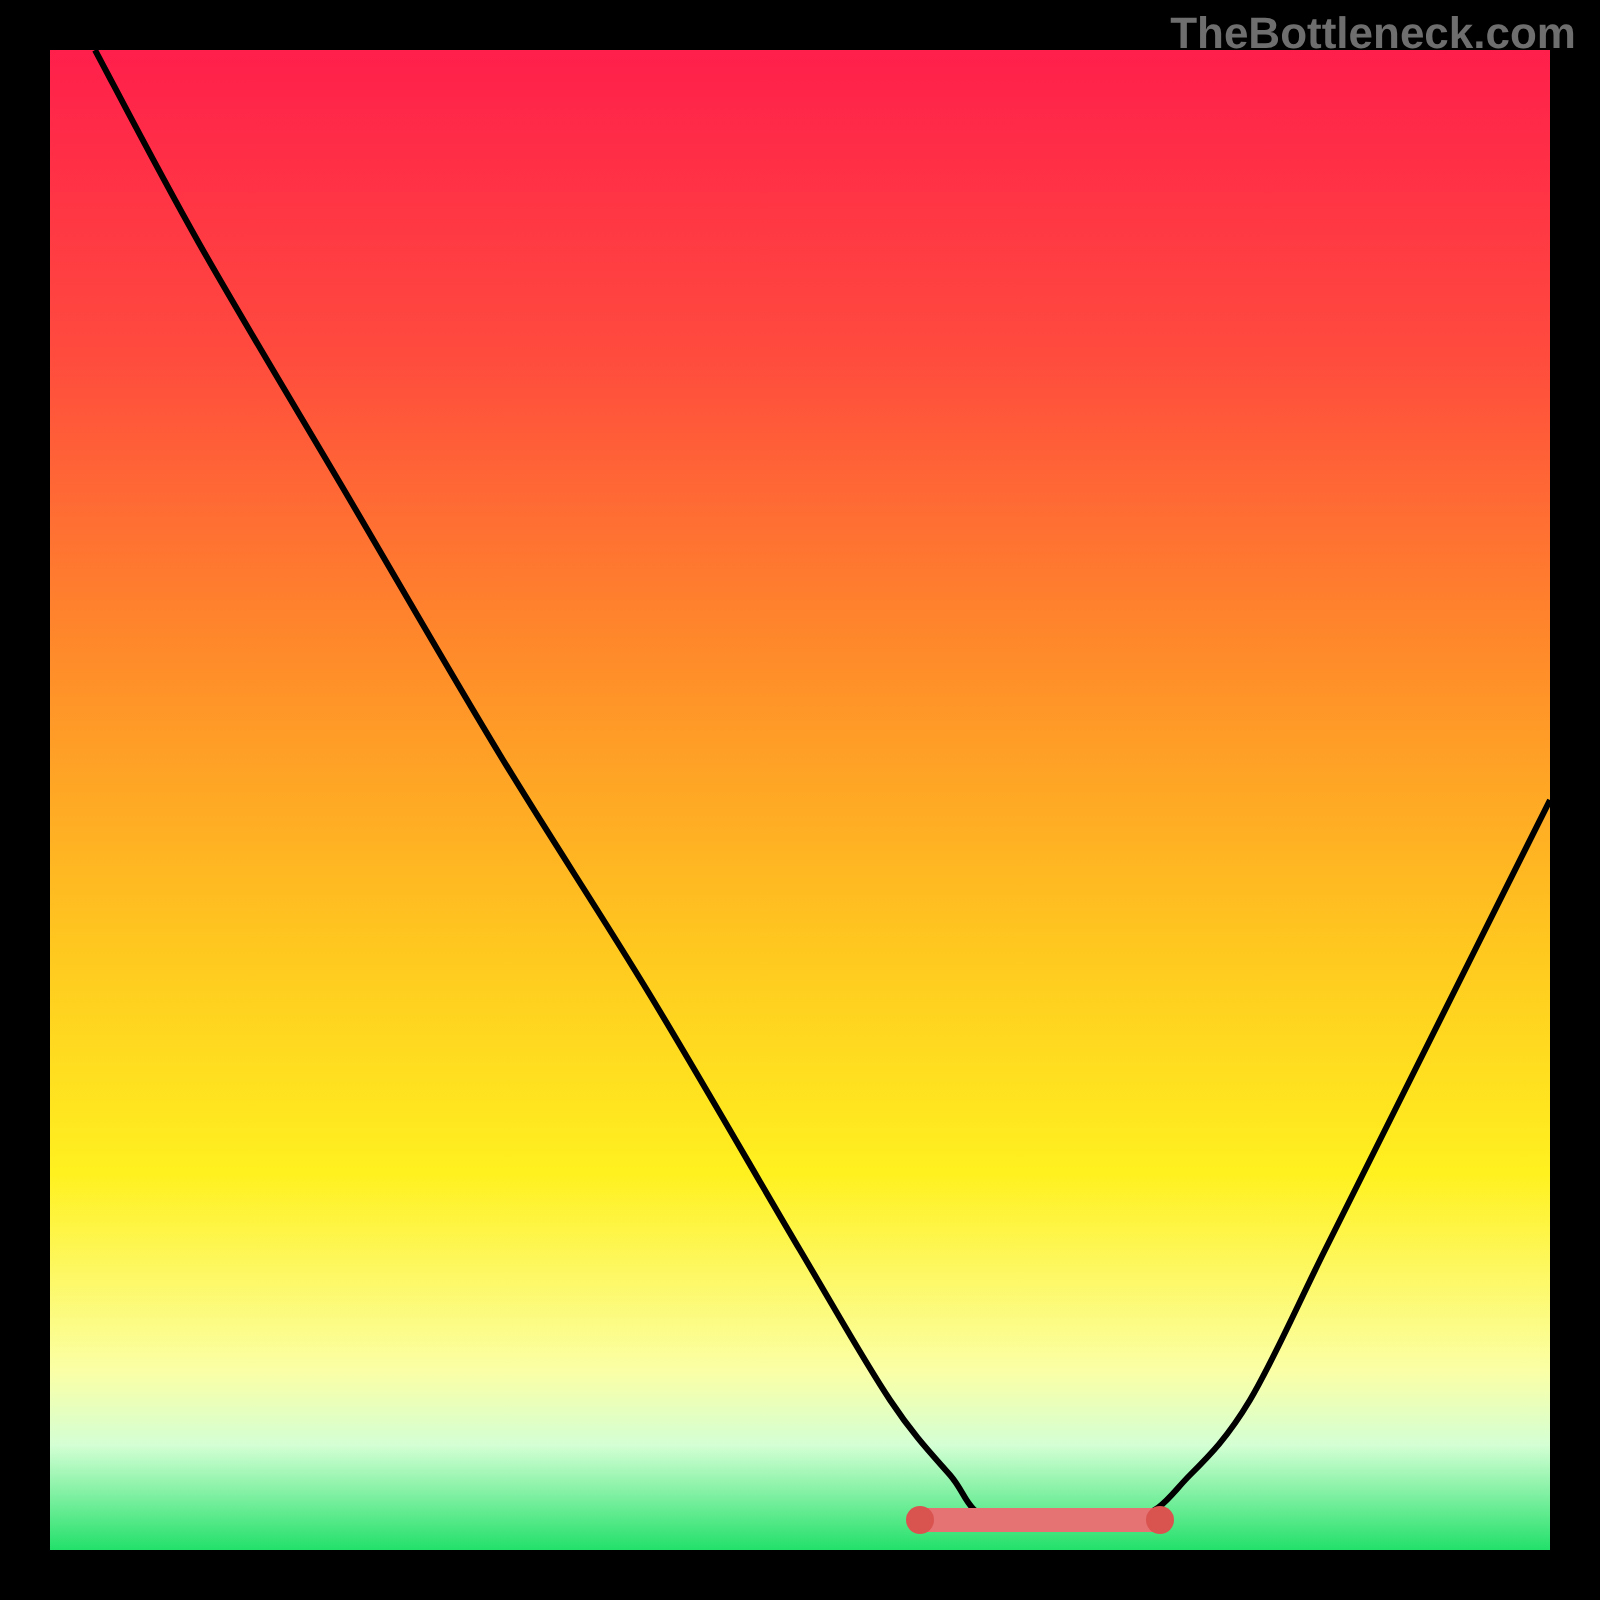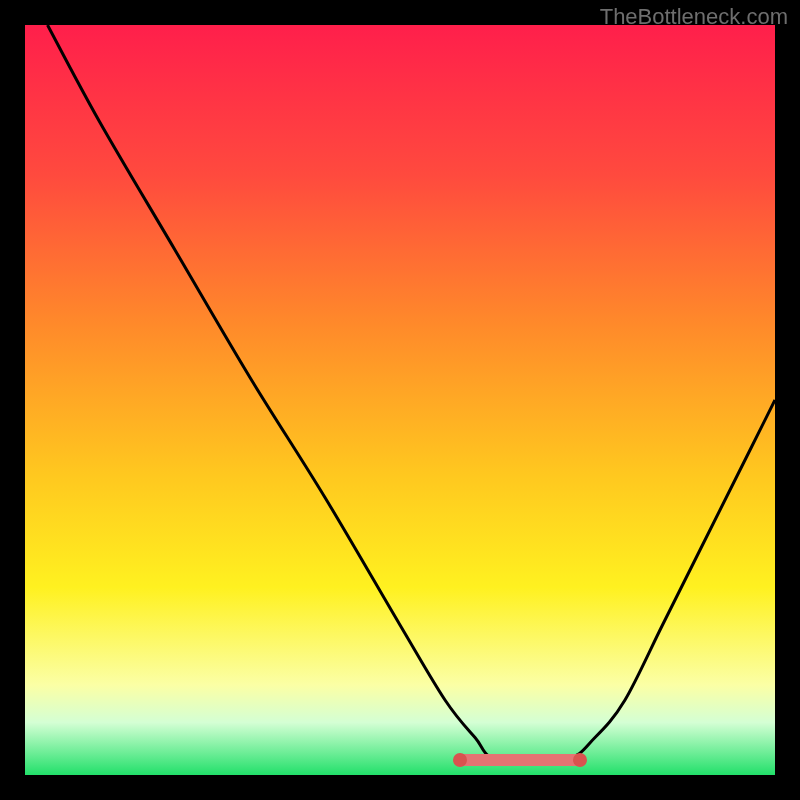--- a/index.html
+++ b/index.html
@@ -10,21 +10,21 @@
     height: 800px;
     background: #000;
   }
   .watermark {
     position: absolute;
     top: 4px;
     right: 12px;
     color: #6e6e6e;
     font-family: Arial, Helvetica, sans-serif;
     font-size: 22px;
-    font-weight: normal;
+    font-weight: bold;
     z-index: 5;
   }
   .plot-wrap {
     position: absolute;
     left: 25px;
     top: 25px;
     width: 750px;
     height: 750px;
   }
   svg { display: block; }

